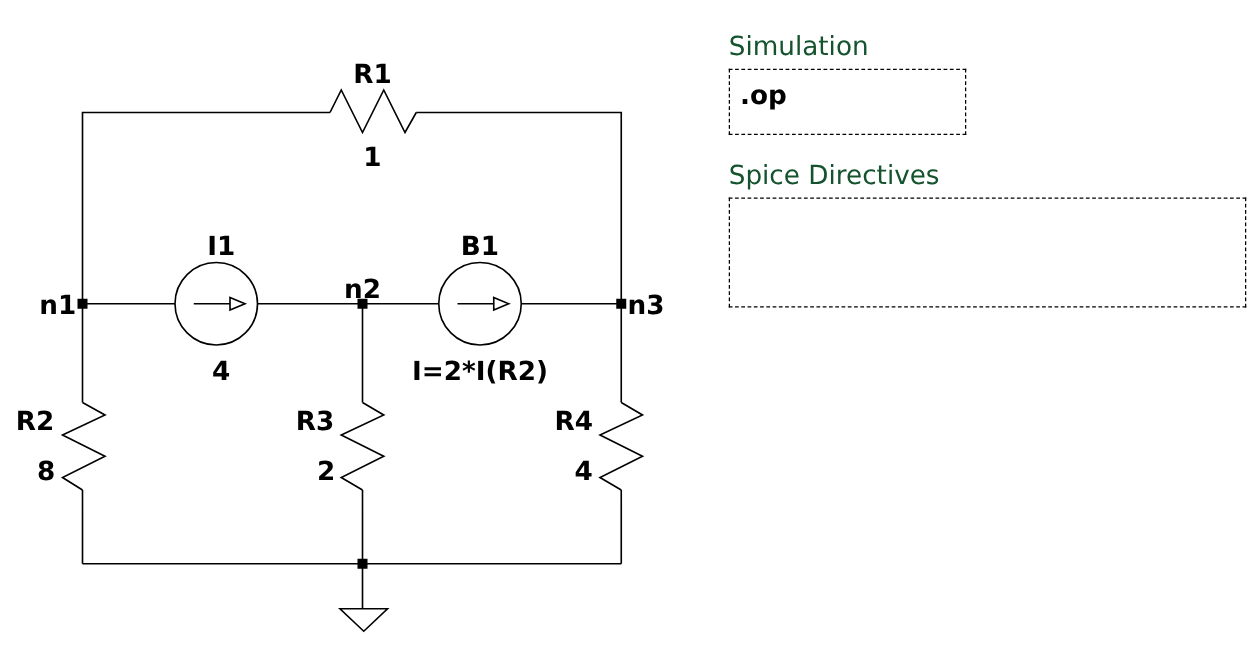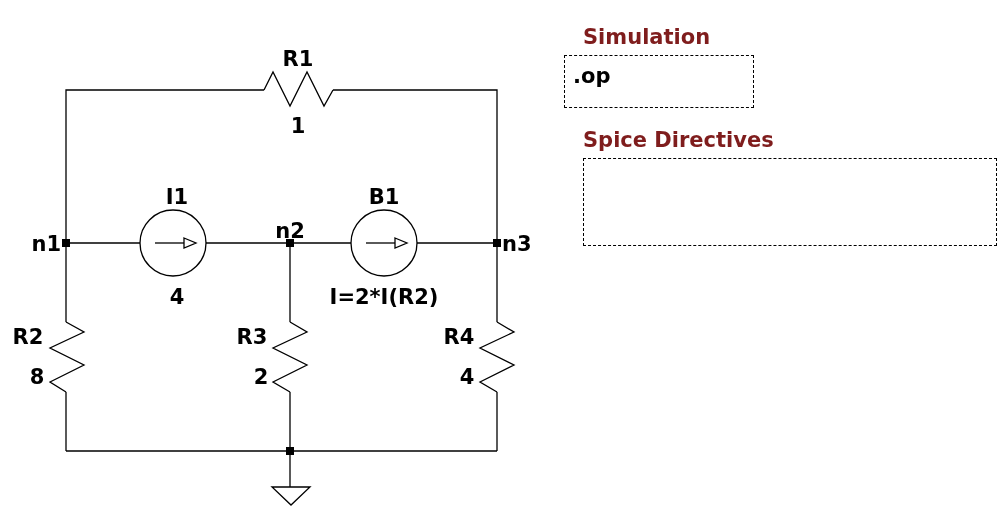--- a/index.html
+++ b/index.html
@@ -2,21 +2,21 @@
 <html><head>
 <meta charset="utf-8">
 <style>
   html, body { margin:0; padding:0; background:#ffffff; }
   body { width:1002px; height:519px; position:relative; overflow:hidden;
          font-family:"DejaVu Sans", sans-serif; }
   #schem { position:absolute; left:0; top:0; }
   #schem .wire { stroke:#000; stroke-width:1.3; fill:none; }
   #schem .lbl { font-family:"DejaVu Sans", sans-serif; font-weight:bold; font-size:21px; fill:#000; }
   #schem .node { fill:#000; }
-  .panel-title { position:absolute; font-weight:bold; font-size:21px; color:#7f1d1d; }
+  .panel-title { position:absolute; font-weight:normal; font-size:21px; color:#14532d; }
   .box { position:absolute; border:1px dashed #000; box-sizing:border-box; }
   .box .txt { position:absolute; left:8px; top:8px; font-weight:bold; font-size:21px; color:#000; }
 </style>
 </head>
 <body>
 
 <svg id="schem" width="560" height="519">
 
   <polyline class="wire" points="66,243 66,90 264,90"></polyline>
   <polyline class="wire" points="264,90 273,72 290,106 307,72 324,106 333,90"></polyline>
@@ -70,20 +70,20 @@
   <rect class="node" x="286" y="239" width="8" height="8"></rect>
   <rect class="node" x="493" y="239" width="8" height="8"></rect>
   <rect class="node" x="286" y="447" width="8" height="8"></rect>
 
   <text class="lbl" x="61" y="251" text-anchor="end">n1</text>
   <text class="lbl" x="290" y="238" text-anchor="middle">n2</text>
   <text class="lbl" x="502" y="251" text-anchor="start">n3</text>
 </svg>
 
 <div class="panel-title" style="left:583px; top:25px;">Simulation</div>
-<div class="box" style="left:564px; top:55px; width:190px; height:53px;text-align:center;">
+<div class="box" style="left:583px; top:55px; width:190px; height:53px;text-align:center;">
   <span class="txt">.op</span>
 </div>
 
 <div class="panel-title" style="left:583px; top:128px;text-align:right;">Spice Directives</div>
 <div class="box" style="left:583px; top:158px; width:414px; height:88px;">
   <span class="txt"></span>
 </div>
 
 </body></html>

